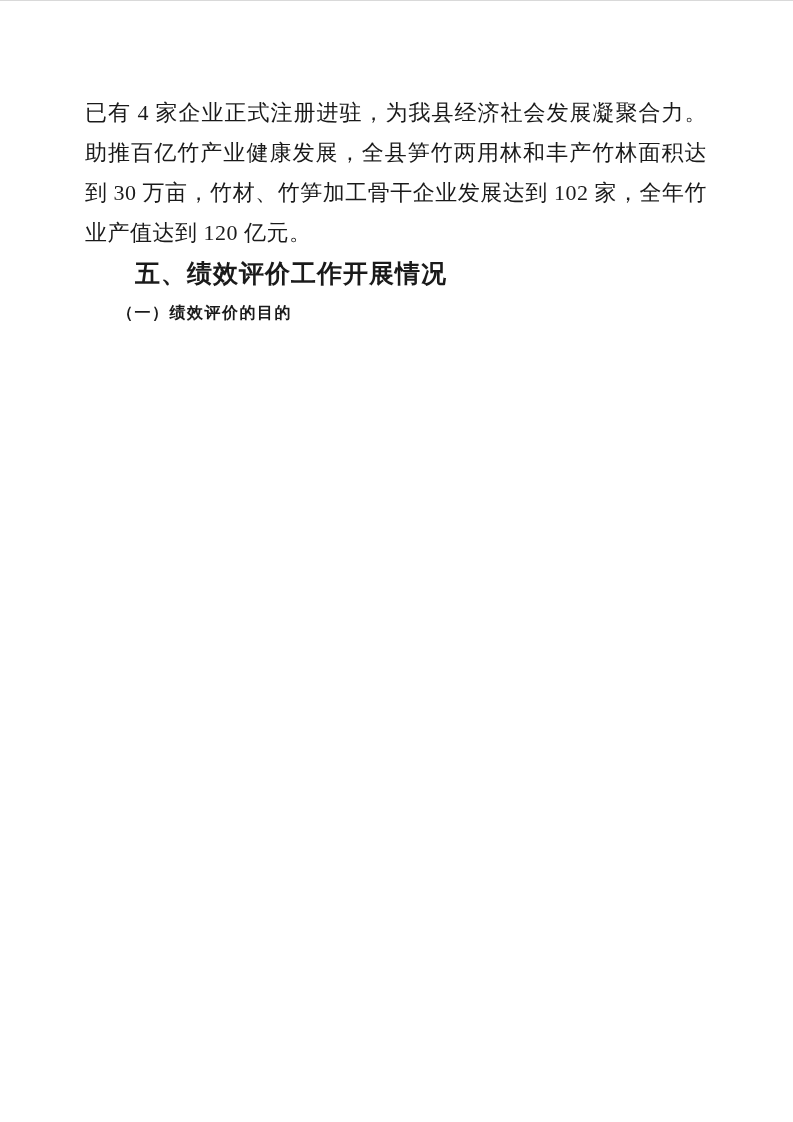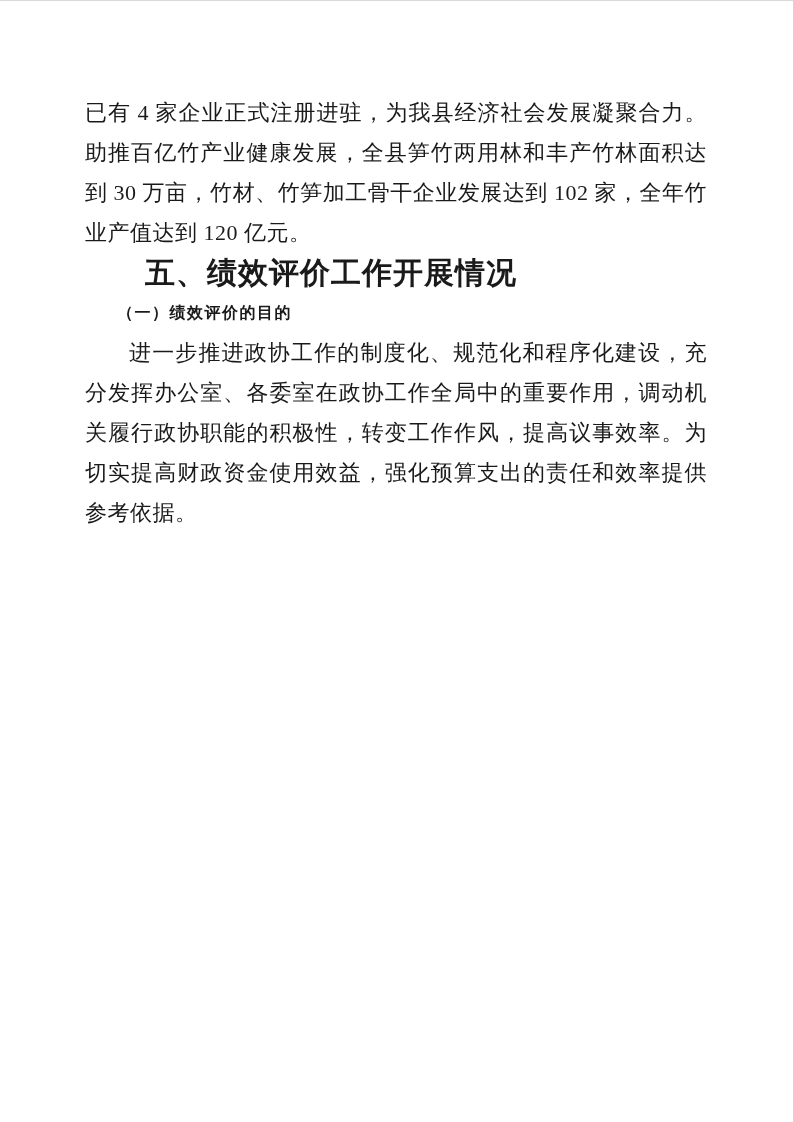--- a/index.html
+++ b/index.html
@@ -33,21 +33,21 @@
     padding: 0;
   }
   p.body-par {
     font-weight: 400;
   }
   p.indent, h2.indent, h3.indent {
     text-indent: 2em;
   }
   h2.section-heading {
     font-family: Liberation Sans, sans-serif;
-    font-size: 30px;
+    font-size: 25px;
     font-weight: 700;
     line-height: 40px;
     letter-spacing: 1px;
   }
   h3.subsection-heading {
     font-family: "Liberation Serif", "DejaVu Serif", serif;
     font-size: 16px;
     font-weight: 700;
     line-height: 40px;
     letter-spacing: 1.5px;
@@ -60,16 +60,15 @@
   <div class="content">
 
     <p class="body-par">已有 4 家企业正式注册进驻，为我县经济社会发展凝聚合力。助推百亿竹产业健康发展，全县笋竹两用林和丰产竹林面积达到 30 万亩，竹材、竹笋加工骨干企业发展达到 102 家，全年竹业产值达到 120 亿元。</p>
 
 
 
     <h2 class="section-heading indent">五、绩效评价工作开展情况</h2>
 
     <h3 class="subsection-heading indent">（一）绩效评价的目的</h3>
 
-    <p class="body-par indent">进一步推进政协工作的制度化、规范化和程序化建设，充分发挥办公室、各委室在政协工作全局中的重要作用，调动机关履行政协职能的积极性，转变工作作风，提高议事效率。为切实提高财政资金使用效益，强化预算支出的责任和效率提供参考依据。</p>
 
   </div>
 </div>
 
 </body></html>

